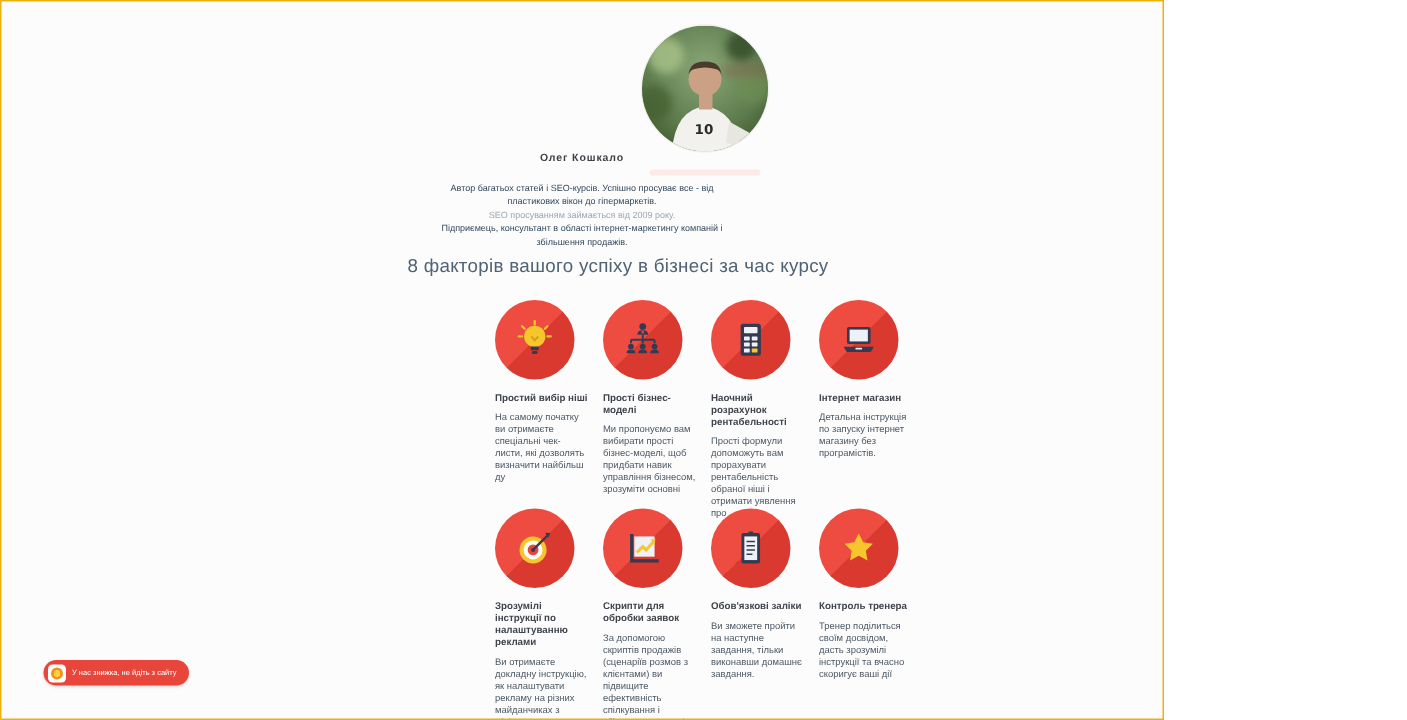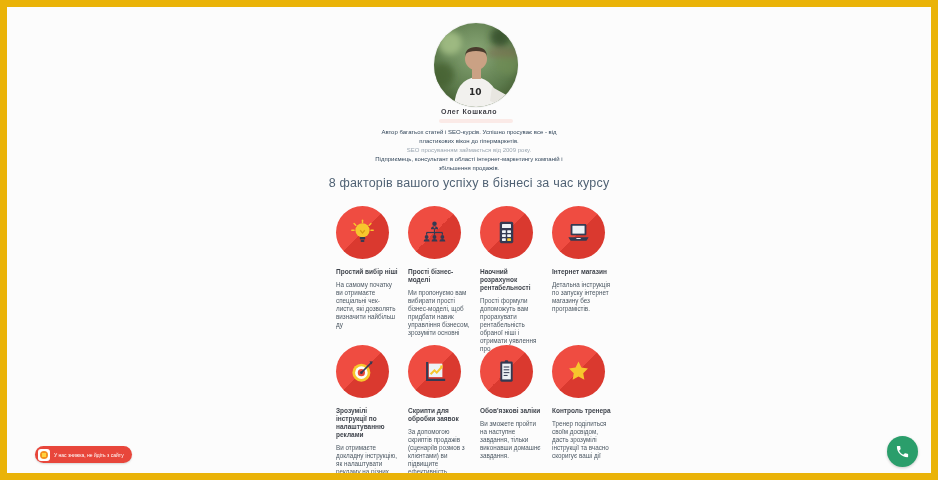--- a/index.html
+++ b/index.html
@@ -1,29 +1,29 @@
 <!DOCTYPE html>
 <html><head>
 <meta charset="utf-8">
 <style>
   html,body{margin:0;padding:0;}
   body{font-family:"Liberation Sans","DejaVu Sans",sans-serif;background:#ffffff;}
-  .page{position:relative;width:938px;height:480px;background:#fcfcfc;overflow:hidden;border:7px solid #eab308;box-sizing:border-box;}
+  .page{position:relative;width:776px;height:480px;background:#fcfcfc;overflow:hidden;border:1px solid #eab308;box-sizing:border-box;}
 
   
   .avatar{position:absolute;left:427px;top:16px;width:84px;height:84px;border-radius:50%;overflow:hidden;box-shadow:0 0 0 1px rgba(0,0,0,0.04);}
   .avatar svg{display:block;}
   .profile-name{position:absolute;left:0;top:101px;width:100%;text-align:center;font-size:7px;letter-spacing:0.6px;color:#3f3f46;font-weight:600;}
   .name-divider{position:absolute;left:432px;top:112px;width:74px;height:4px;background:#fbeae7;border-radius:2px;}
   .bio{position:absolute;left:0;top:121px;width:100%;text-align:center;font-size:6px;line-height:9px;color:#33475b;}
   .bio .line{display:block;}
   .bio .muted{color:#9aa6b1;}
 
   
-  .heading{position:absolute;left:0;top:169px;width:100%;text-align:center;font-size:12.5px;color:#506274;font-weight:400;letter-spacing:0.2px;}
+  .heading{position:absolute;left:0;top:169px;width:100%;text-align:center;font-size:12.5px;color:#506274;font-weight:400;letter-spacing:0.2px;padding-left:24px;}
 
   
   .features{position:absolute;left:329px;top:199px;display:grid;grid-template-columns:repeat(4,62px);grid-template-rows:139px auto;column-gap:10px;}
   .cell{position:relative;}
   .icon-circle{width:53px;height:53px;border-radius:50%;background:linear-gradient(135deg,#ef4c41 50%,#da392f 50%);display:flex;align-items:center;justify-content:center;margin-bottom:9px;}
   .f-title{font-size:6.5px;line-height:8px;font-weight:700;color:#40454d;margin-bottom:5px;}
   .f-text{font-size:6.3px;line-height:8px;color:#4c5863;}
 
   
   .promo{position:absolute;left:28px;top:439px;height:17px;background:#e8463b;border-radius:9px;display:flex;align-items:center;padding:0 8px 0 3px;box-shadow:0 1px 2px rgba(0,0,0,0.15);cursor:pointer;}

